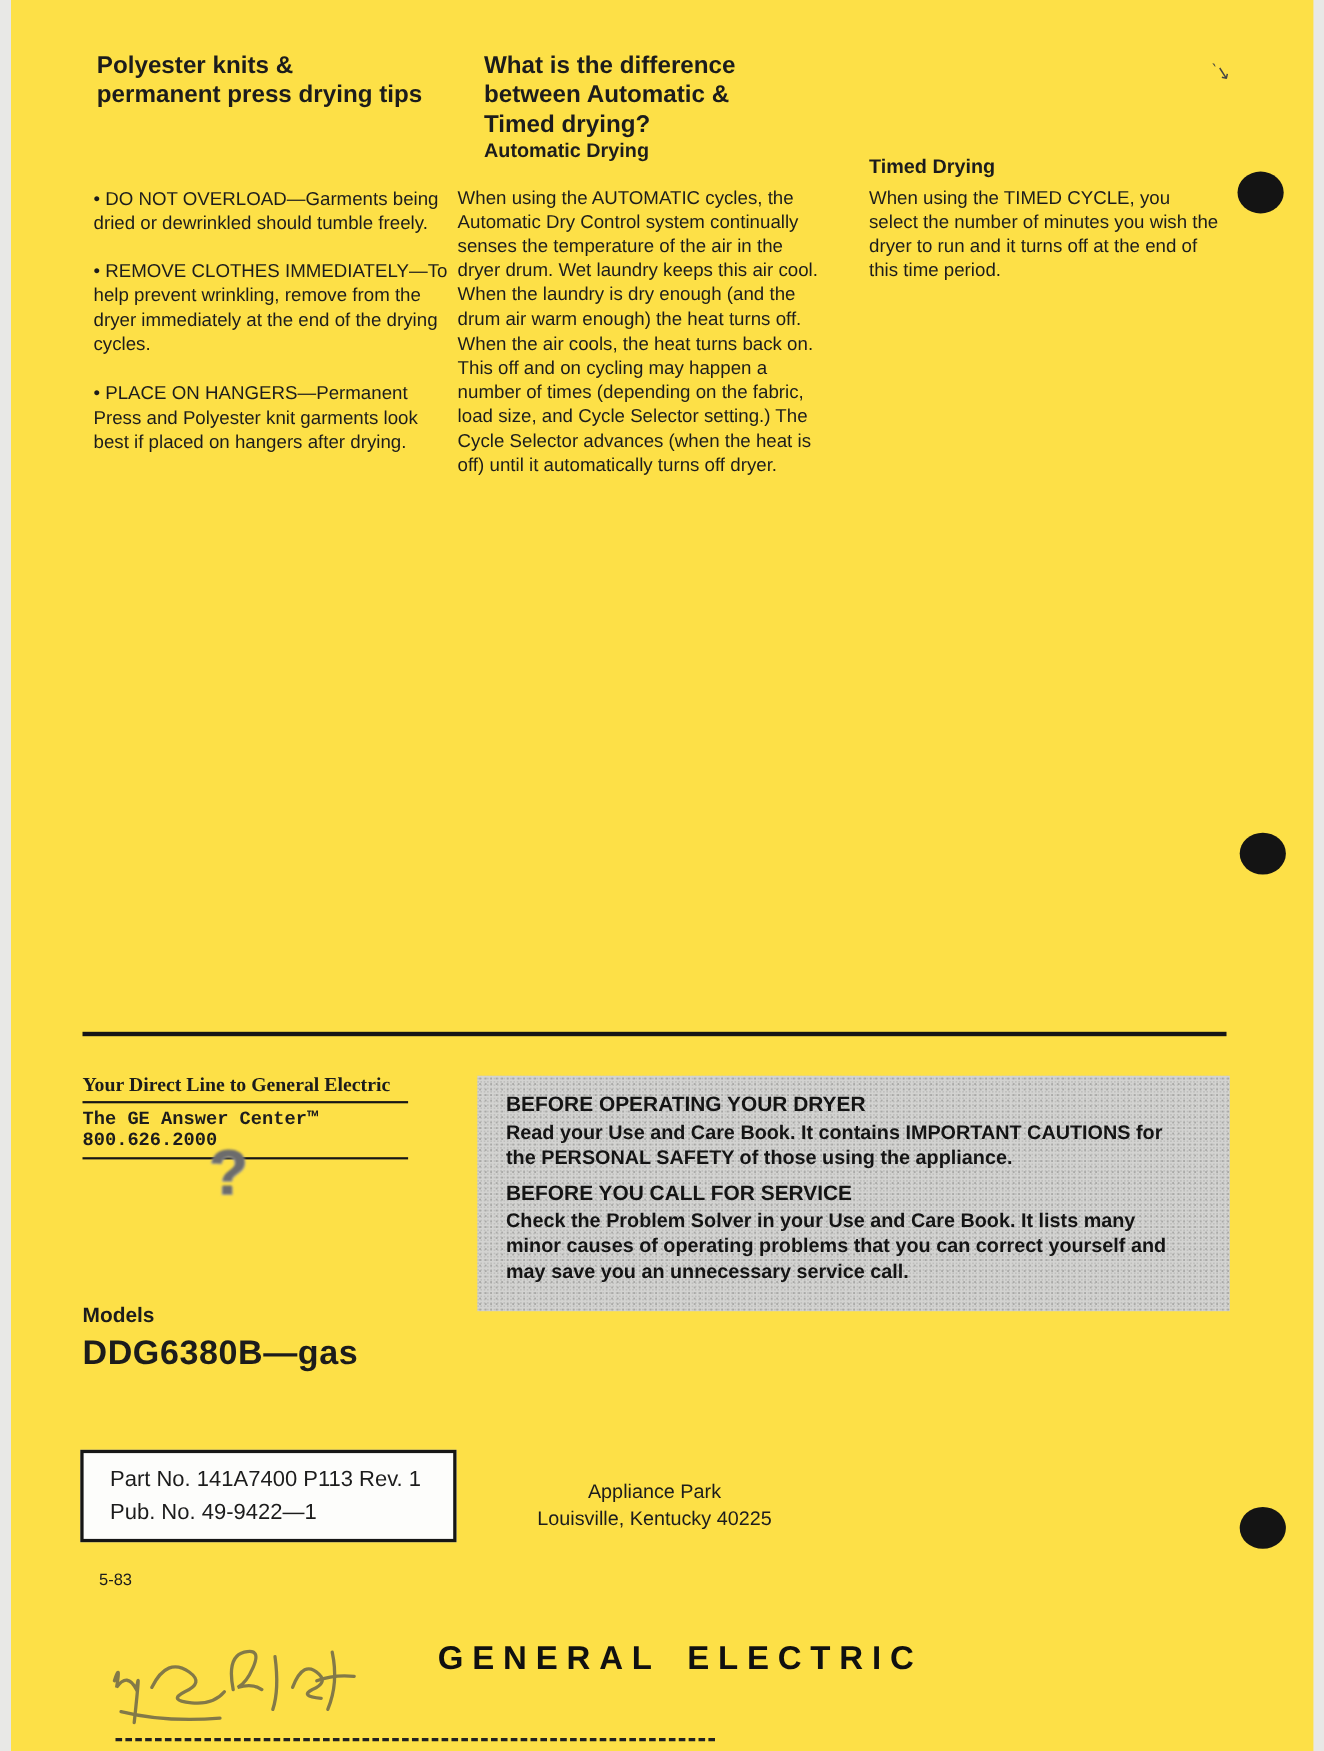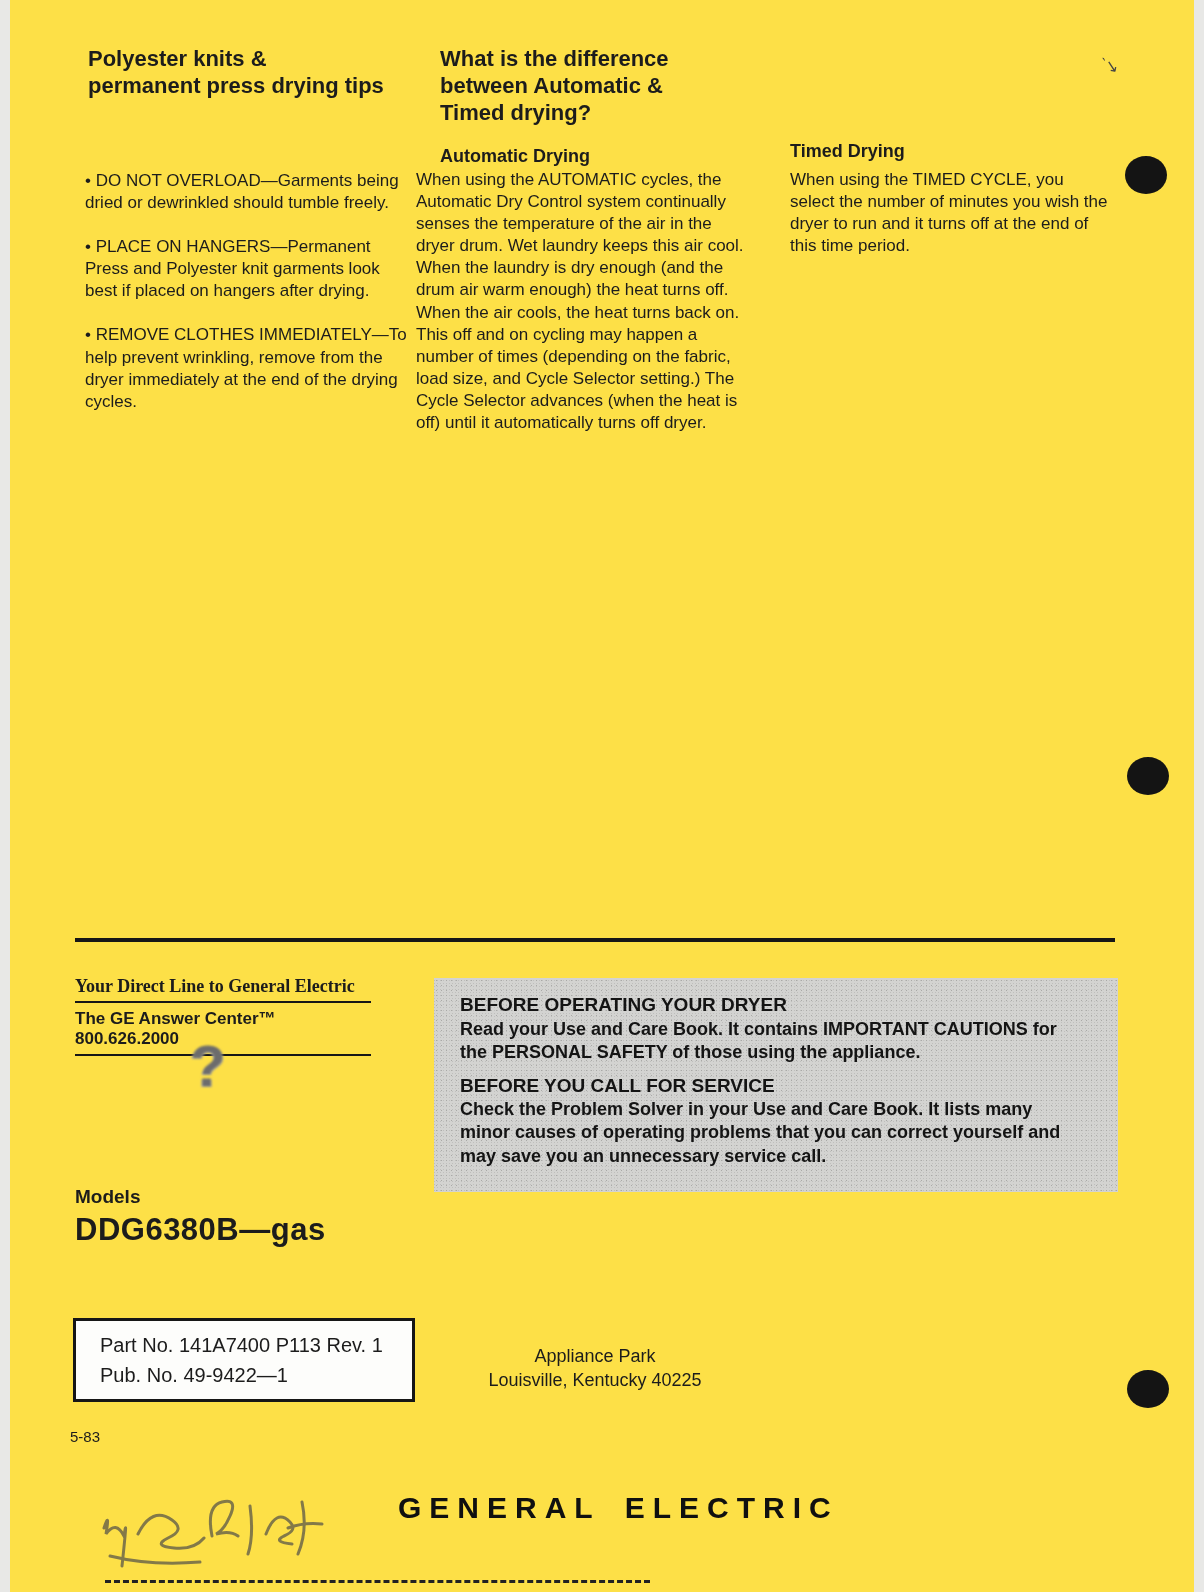--- a/index.html
+++ b/index.html
@@ -21,21 +21,21 @@
     font-size: 22px; font-weight: bold; line-height: 1.22;
   }
   .tips-list { position: absolute; left: 75px; top: 170px; width: 322px; }
   .tips-list p { font-size: 17px; line-height: 1.3; margin-bottom: 22px; }
 
   .diff-heading {
     position: absolute; left: 430px; top: 46px; width: 340px;
     font-size: 22px; font-weight: bold; line-height: 1.22;
   }
   .auto-sub {
-    position: absolute; left: 430px; top: 146px;
+    position: absolute; left: 430px; top: 127px;
     font-size: 18px; font-weight: bold;
   }
   .auto-body {
     position: absolute; left: 406px; top: 169px; width: 336px;
     font-size: 17px; line-height: 1.3;
   }
   .timed-sub {
     position: absolute; left: 780px; top: 141px;
     font-size: 18px; font-weight: bold;
   }
@@ -61,21 +61,21 @@
 
   
   .answer-center { position: absolute; left: 65px; top: 976px; width: 320px; }
   .answer-line1 {
     font-family: Liberation Serif, serif;
     font-size: 18px; font-weight: bold;
     padding-bottom: 4px; border-bottom: 2px solid #161616;
     width: 296px;
   }
   .answer-line2 {
-    font-family: Liberation Sans, sans-serif;
+    font-family: Liberation Mono, monospace;
     font-size: 17px; font-weight: bold;
     margin-top: 6px; padding-bottom: 5px; border-bottom: 2px solid #161616;
     width: 296px;
   }
   .question-mark {
     position: absolute; left: 115px; top: 56px;
     font-size: 58px; font-weight: bold; color: #6c6c6c;
     filter: blur(1.2px);
     text-shadow: 1px 1px 0 #999, -1px 1px 0 #aaa;
   }
@@ -109,21 +109,21 @@
     background: #fdfdfb;
   }
 
   
   .address {
     position: absolute; left: 420px; top: 1344px; width: 330px;
     text-align: center; font-size: 18px; line-height: 1.35;
   }
 
   
-  .date-code { position: absolute; left: 60px; top: 1428px; font-size: 15px; }
+  .date-code { position: absolute; left: 80px; top: 1428px; font-size: 15px; }
   .ge-logo {
     position: absolute; left: 388px; top: 1480px; width: 420px;
     display: flex; align-items: center; gap: 12px;
   }
   .ge-word {
     font-size: 30px; font-weight: bold; letter-spacing: 8px; color: #101010;
   }
   .scribble { position: absolute; left: 80px; top: 1476px; opacity: 0.85; filter: blur(0.6px); }
   .bottom-line {
     position: absolute; left: 95px; top: 1580px; width: 545px;
@@ -136,22 +136,22 @@
 </style>
 </head>
 <body>
 
 <div class="page">
 
   <h2 class="tips-heading pre">Polyester knits &amp;
 permanent press drying tips</h2>
   <div class="tips-list">
     <p>• DO NOT OVERLOAD—Garments being dried or dewrinkled should tumble freely.</p>
+    <p>• REMOVE CLOTHES IMMEDIATELY—To help prevent wrinkling, remove from the dryer immediately at the end of the drying cycles.</p>
     <p>• PLACE ON HANGERS—Permanent Press and Polyester knit garments look best if placed on hangers after drying.</p>
-    <p>• REMOVE CLOTHES IMMEDIATELY—To help prevent wrinkling, remove from the dryer immediately at the end of the drying cycles.</p>
   </div>
 
   <h2 class="diff-heading pre">What is the difference
 between Automatic &amp;
 Timed drying?</h2>
   <h3 class="auto-sub">Automatic Drying</h3>
   <p class="auto-body">When using the AUTOMATIC cycles, the Automatic Dry Control system continually senses the temperature of the air in the dryer drum. Wet laundry keeps this air cool. When the laundry is dry enough (and the drum air warm enough) the heat turns off. When the air cools, the heat turns back on. This off and on cycling may happen a number of times (depending on the fabric, load size, and Cycle Selector setting.) The Cycle Selector advances (when the heat is off) until it automatically turns off dryer.</p>
 
   <h3 class="timed-sub">Timed Drying</h3>
   <p class="timed-body">When using the TIMED CYCLE, you select the number of minutes you wish the dryer to run and it turns off at the end of this time period.</p>

